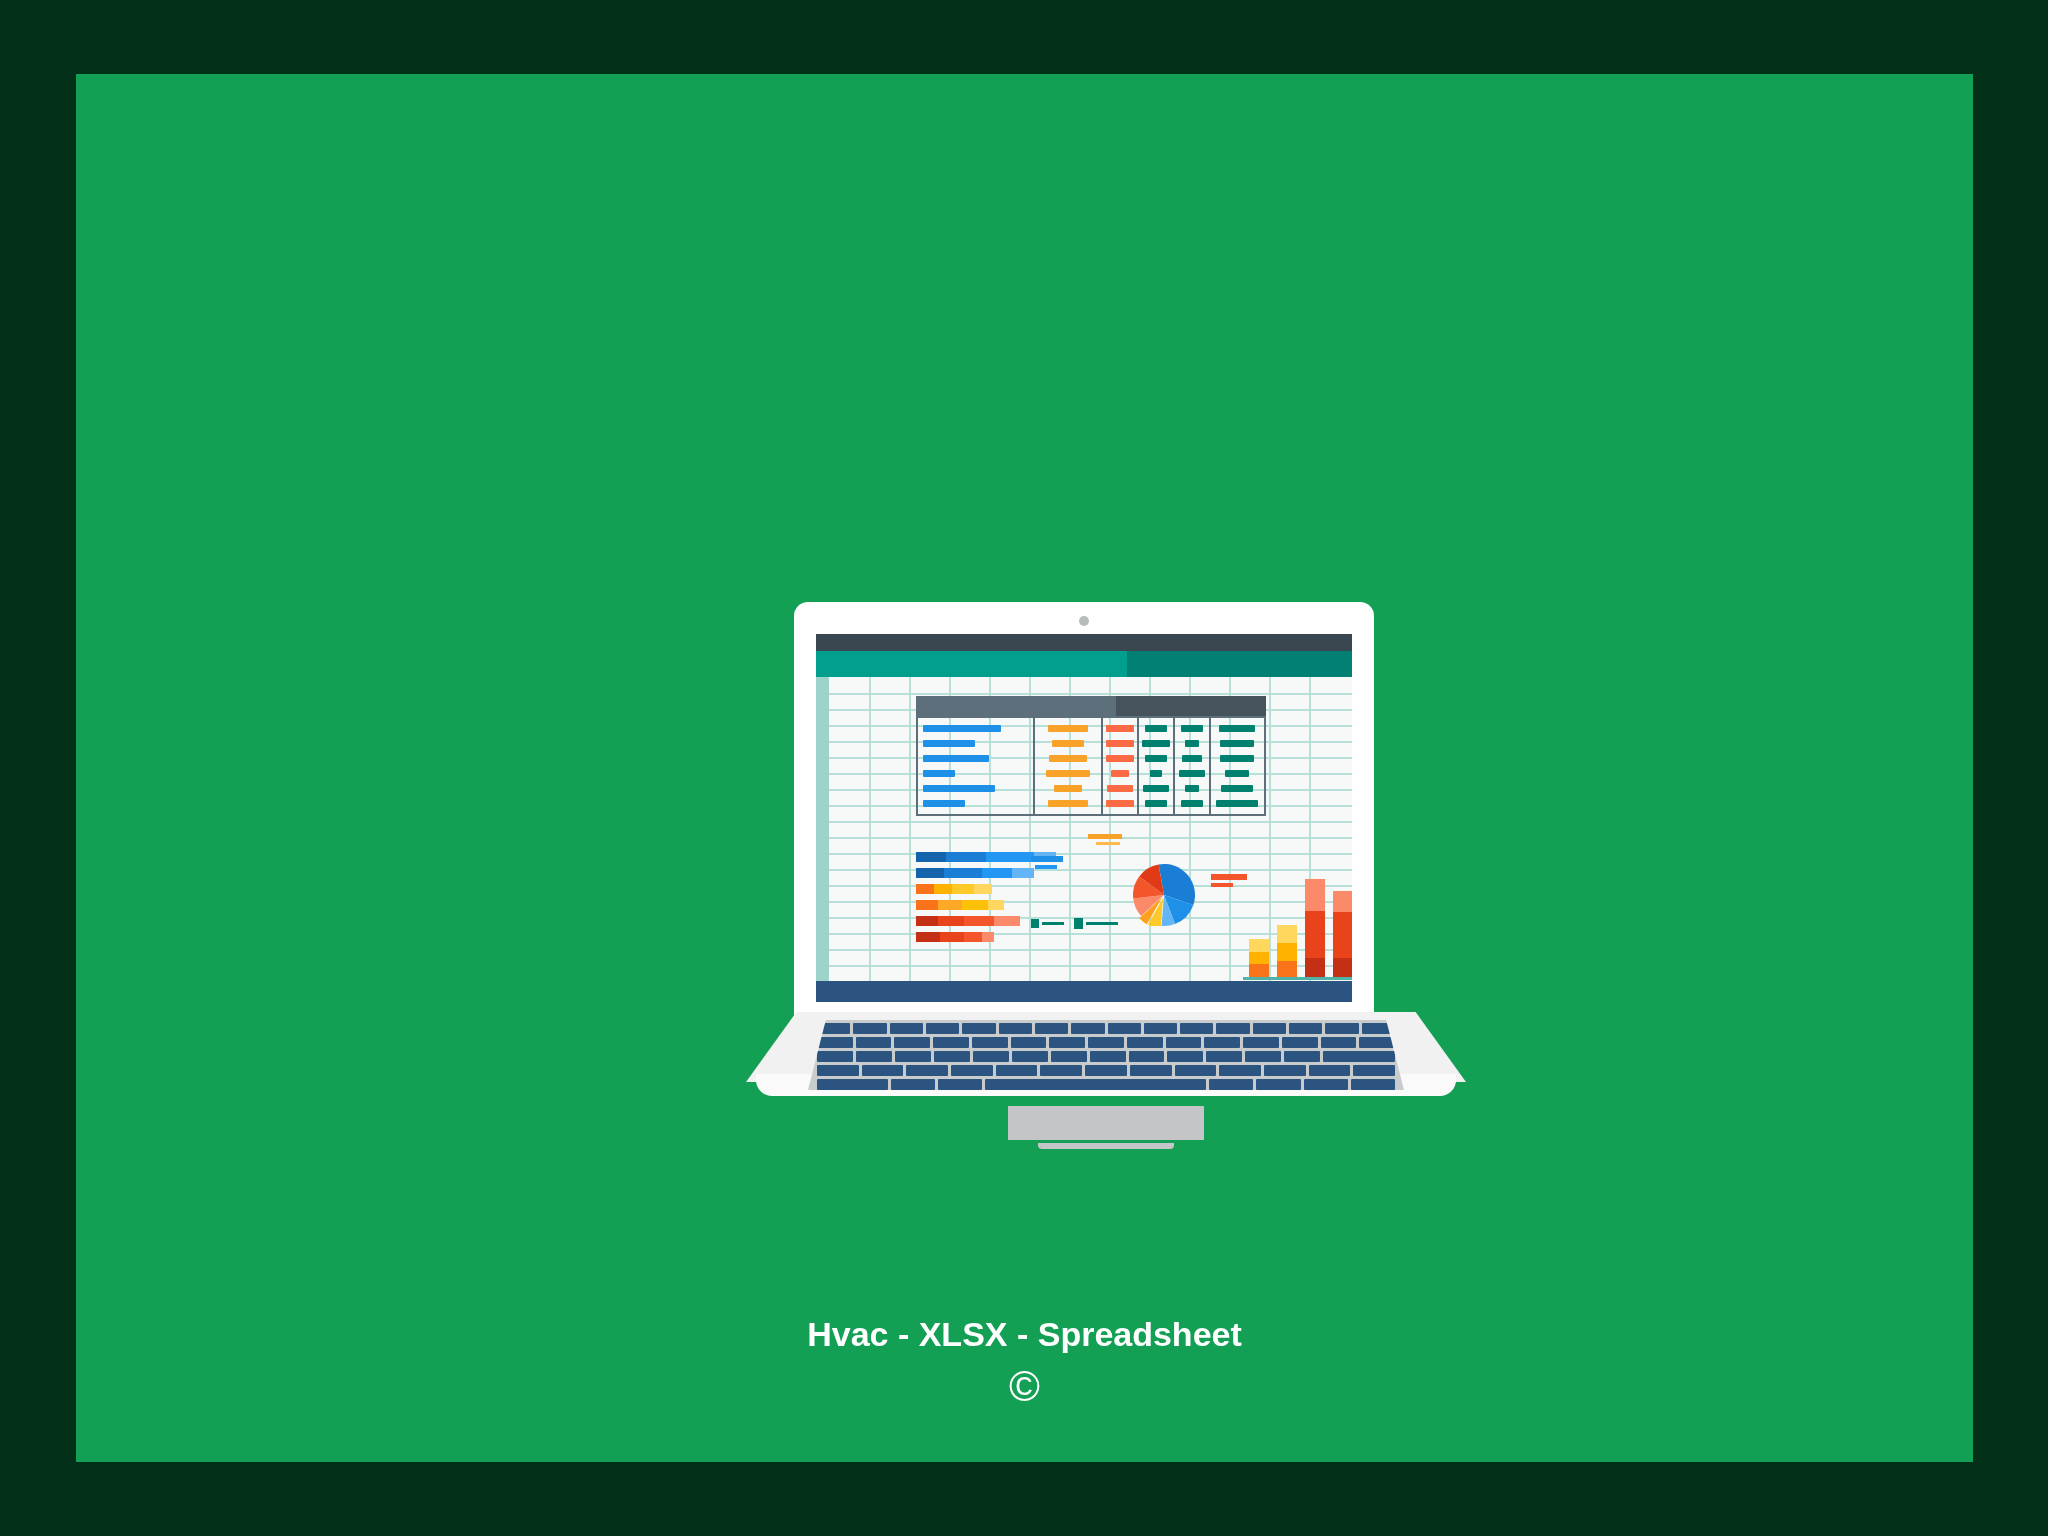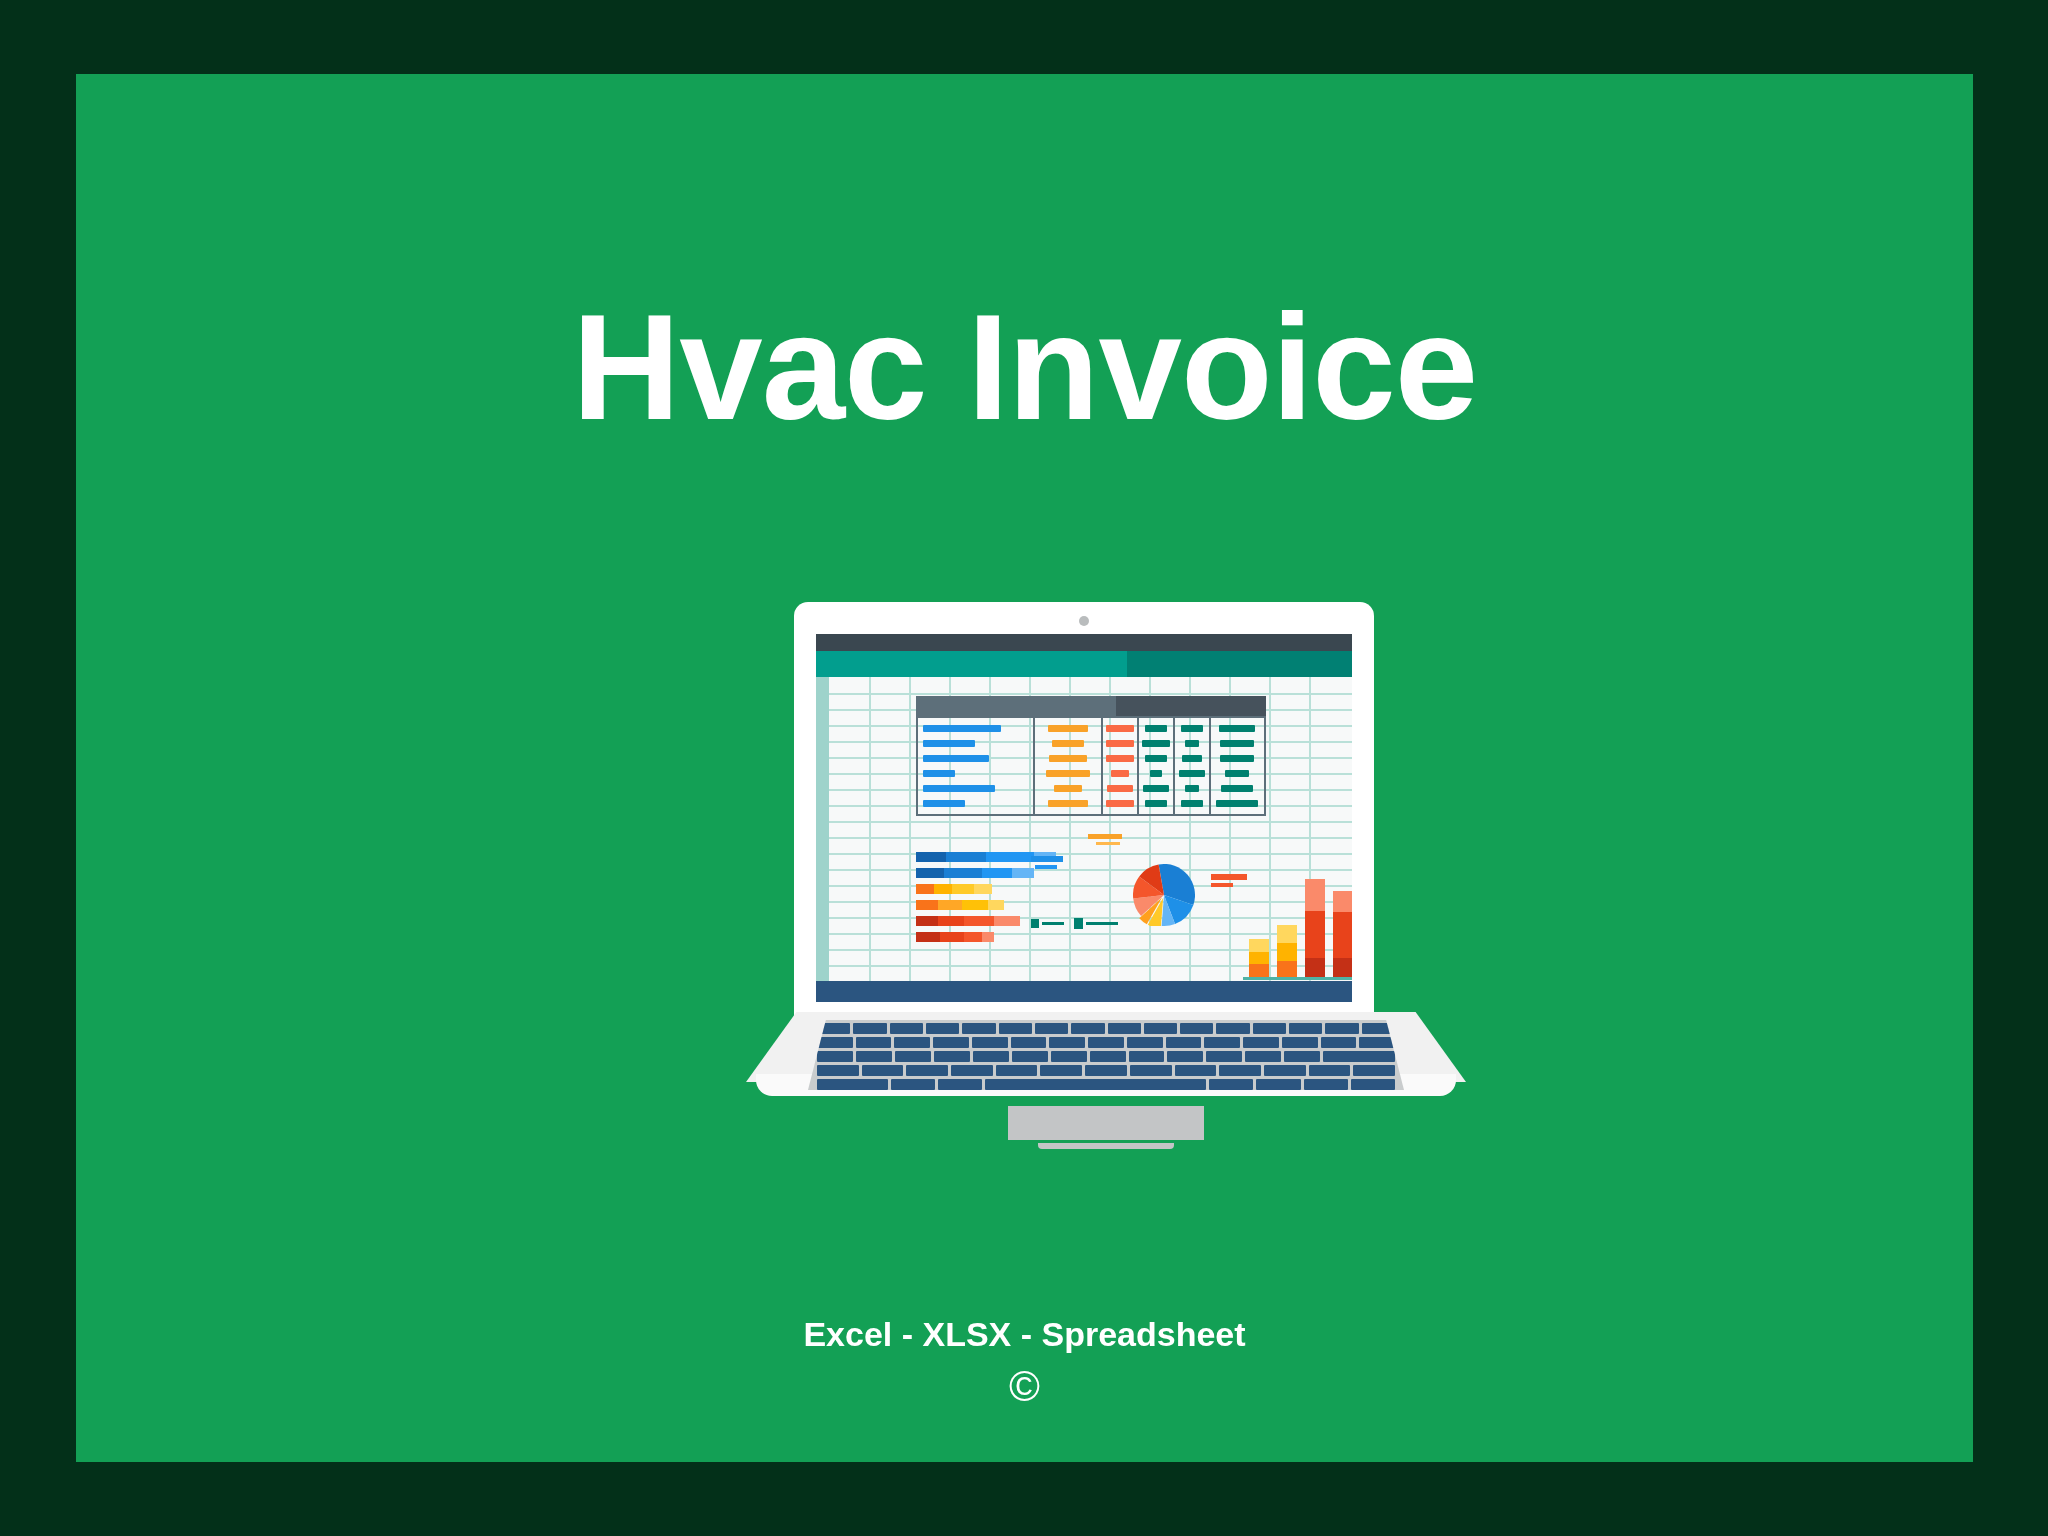--- a/index.html
+++ b/index.html
@@ -137,21 +137,20 @@
   .notch{
     position:absolute;left:292px;top:541px;width:136px;height:6px;
     background:#c3c5c6;border-radius:0 0 4px 4px;
   }
 </style>
 </head>
 <body>
 
 <div class="poster">
 
-  <div class="title">Hvac Invoice</div>
 
   <div class="laptop">
 
     <div class="lid">
       <div class="camera"></div>
 
       <div class="screen">
         <div class="menubar"></div>
         <div class="ribbon-a"></div>
         <div class="ribbon-b"></div>
@@ -422,17 +421,17 @@
           <div class="key"></div>
           <div class="key"></div>
           <div class="key"></div>
         </div>
       </div>
     <div class="trackpad"></div>
     <div class="notch"></div>
   </div>
 
   <div class="footer">
-    <span class="footer-text">Excel - XLSX - Spreadsheet</span>
+    <span class="footer-text">Hvac - XLSX - Spreadsheet</span>
     <span class="footer-copy">©</span>
   </div>
 
 </div>
 
 </body></html>

